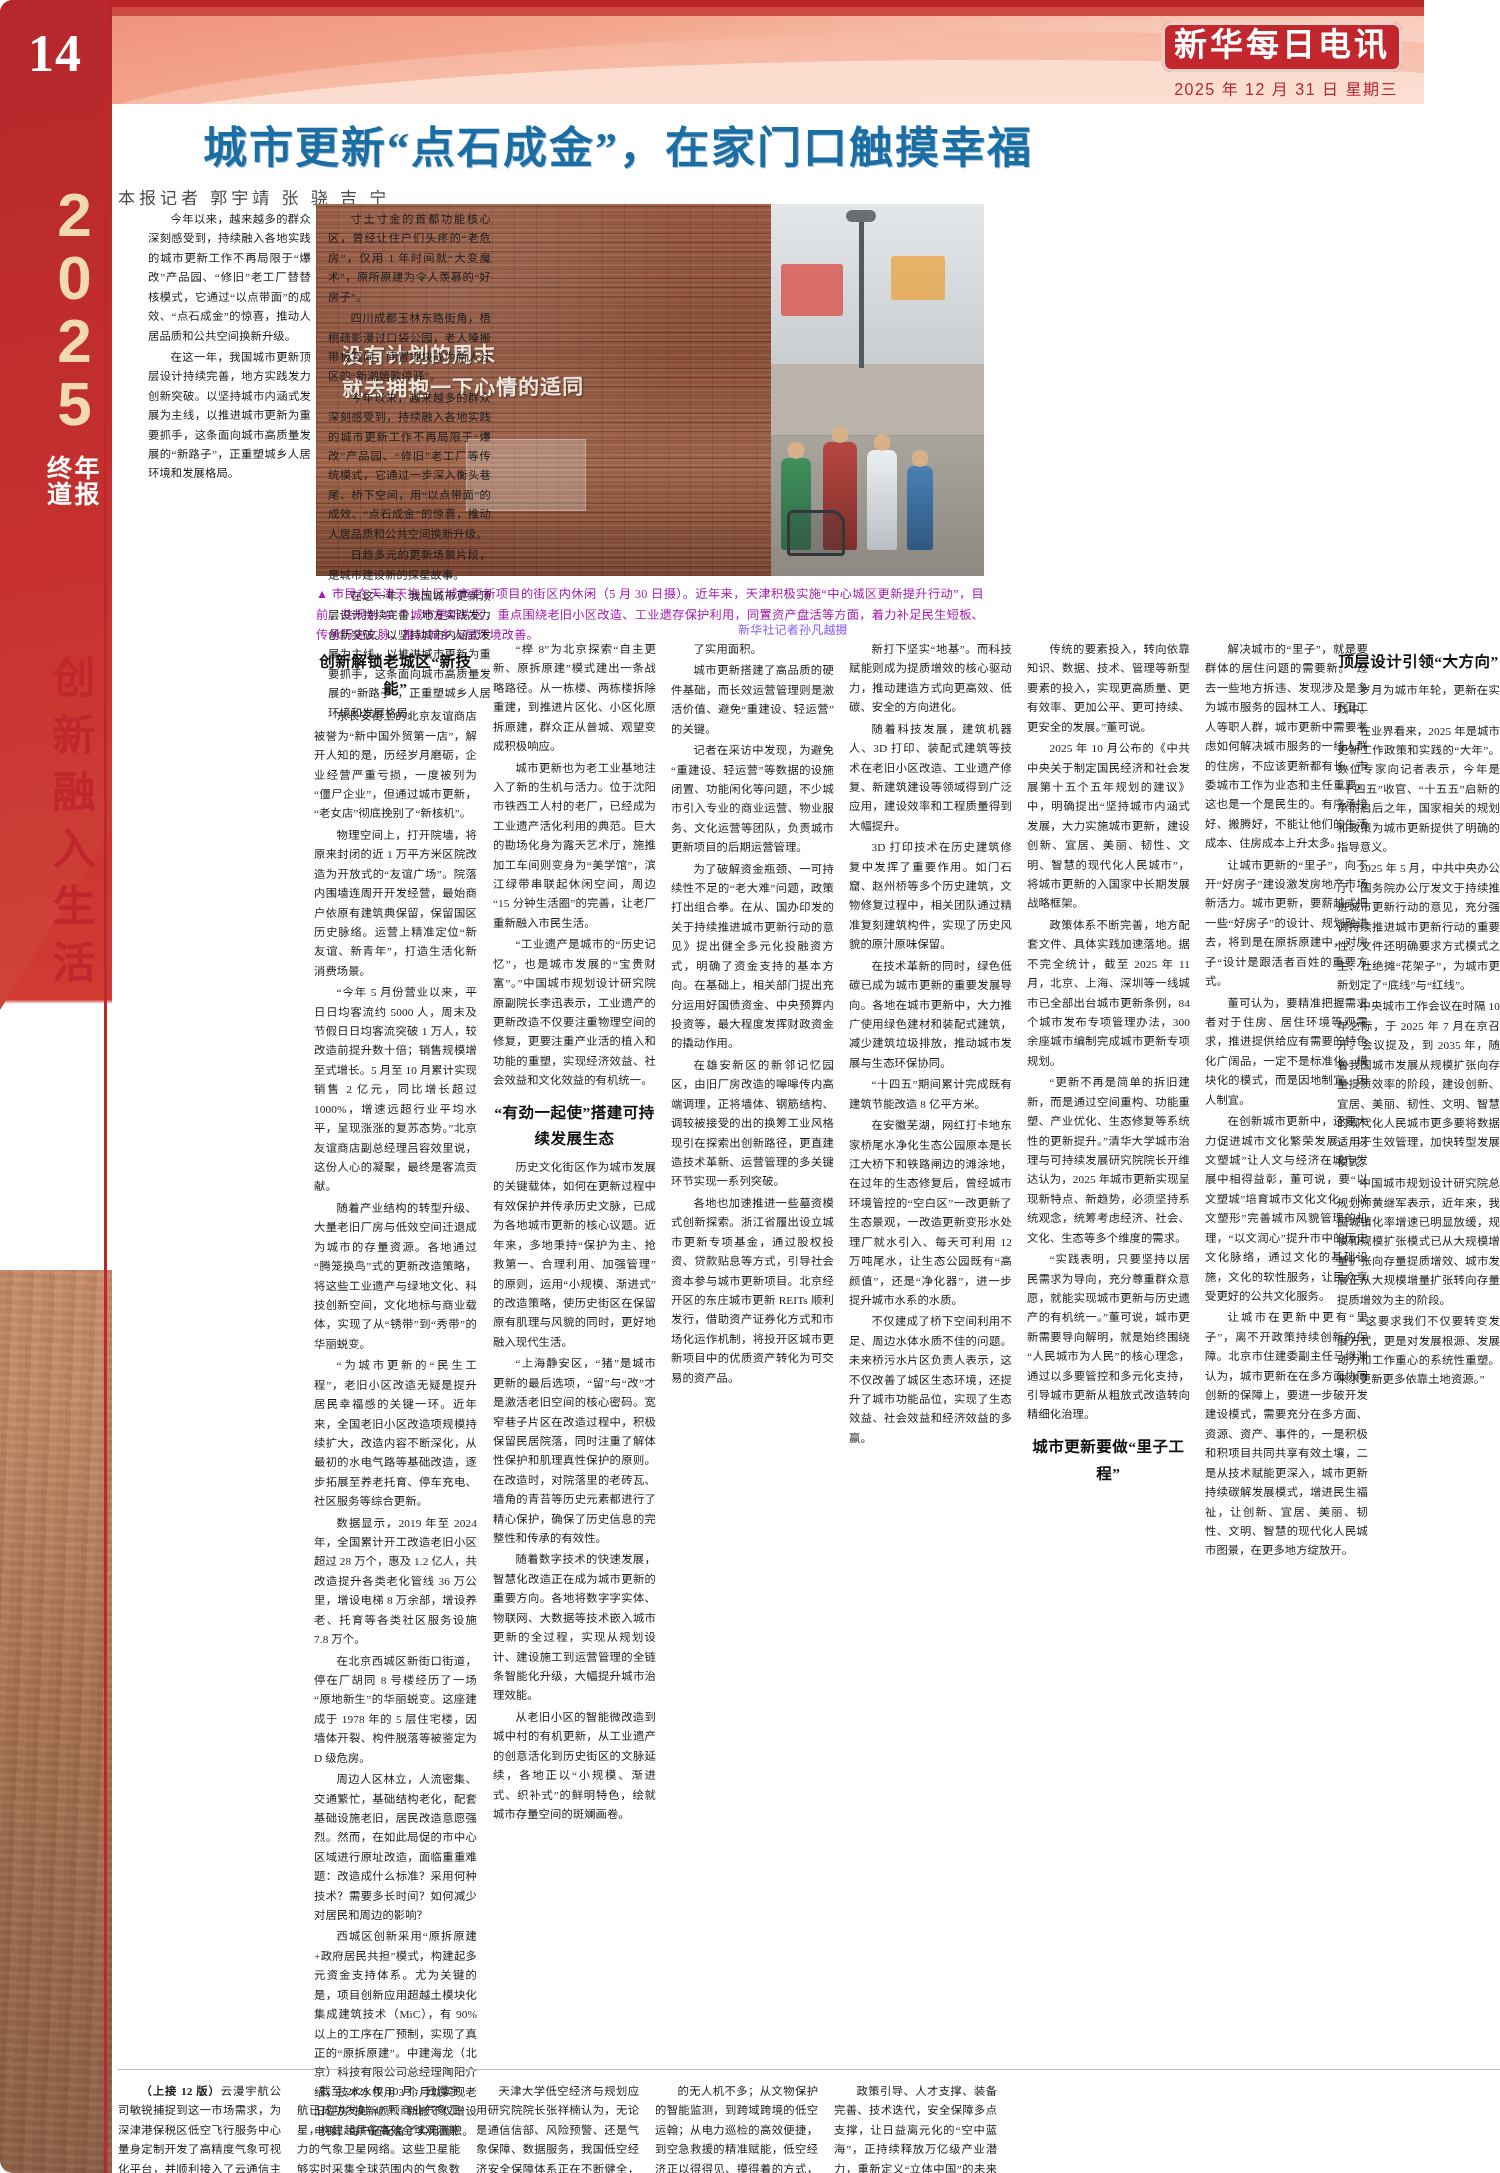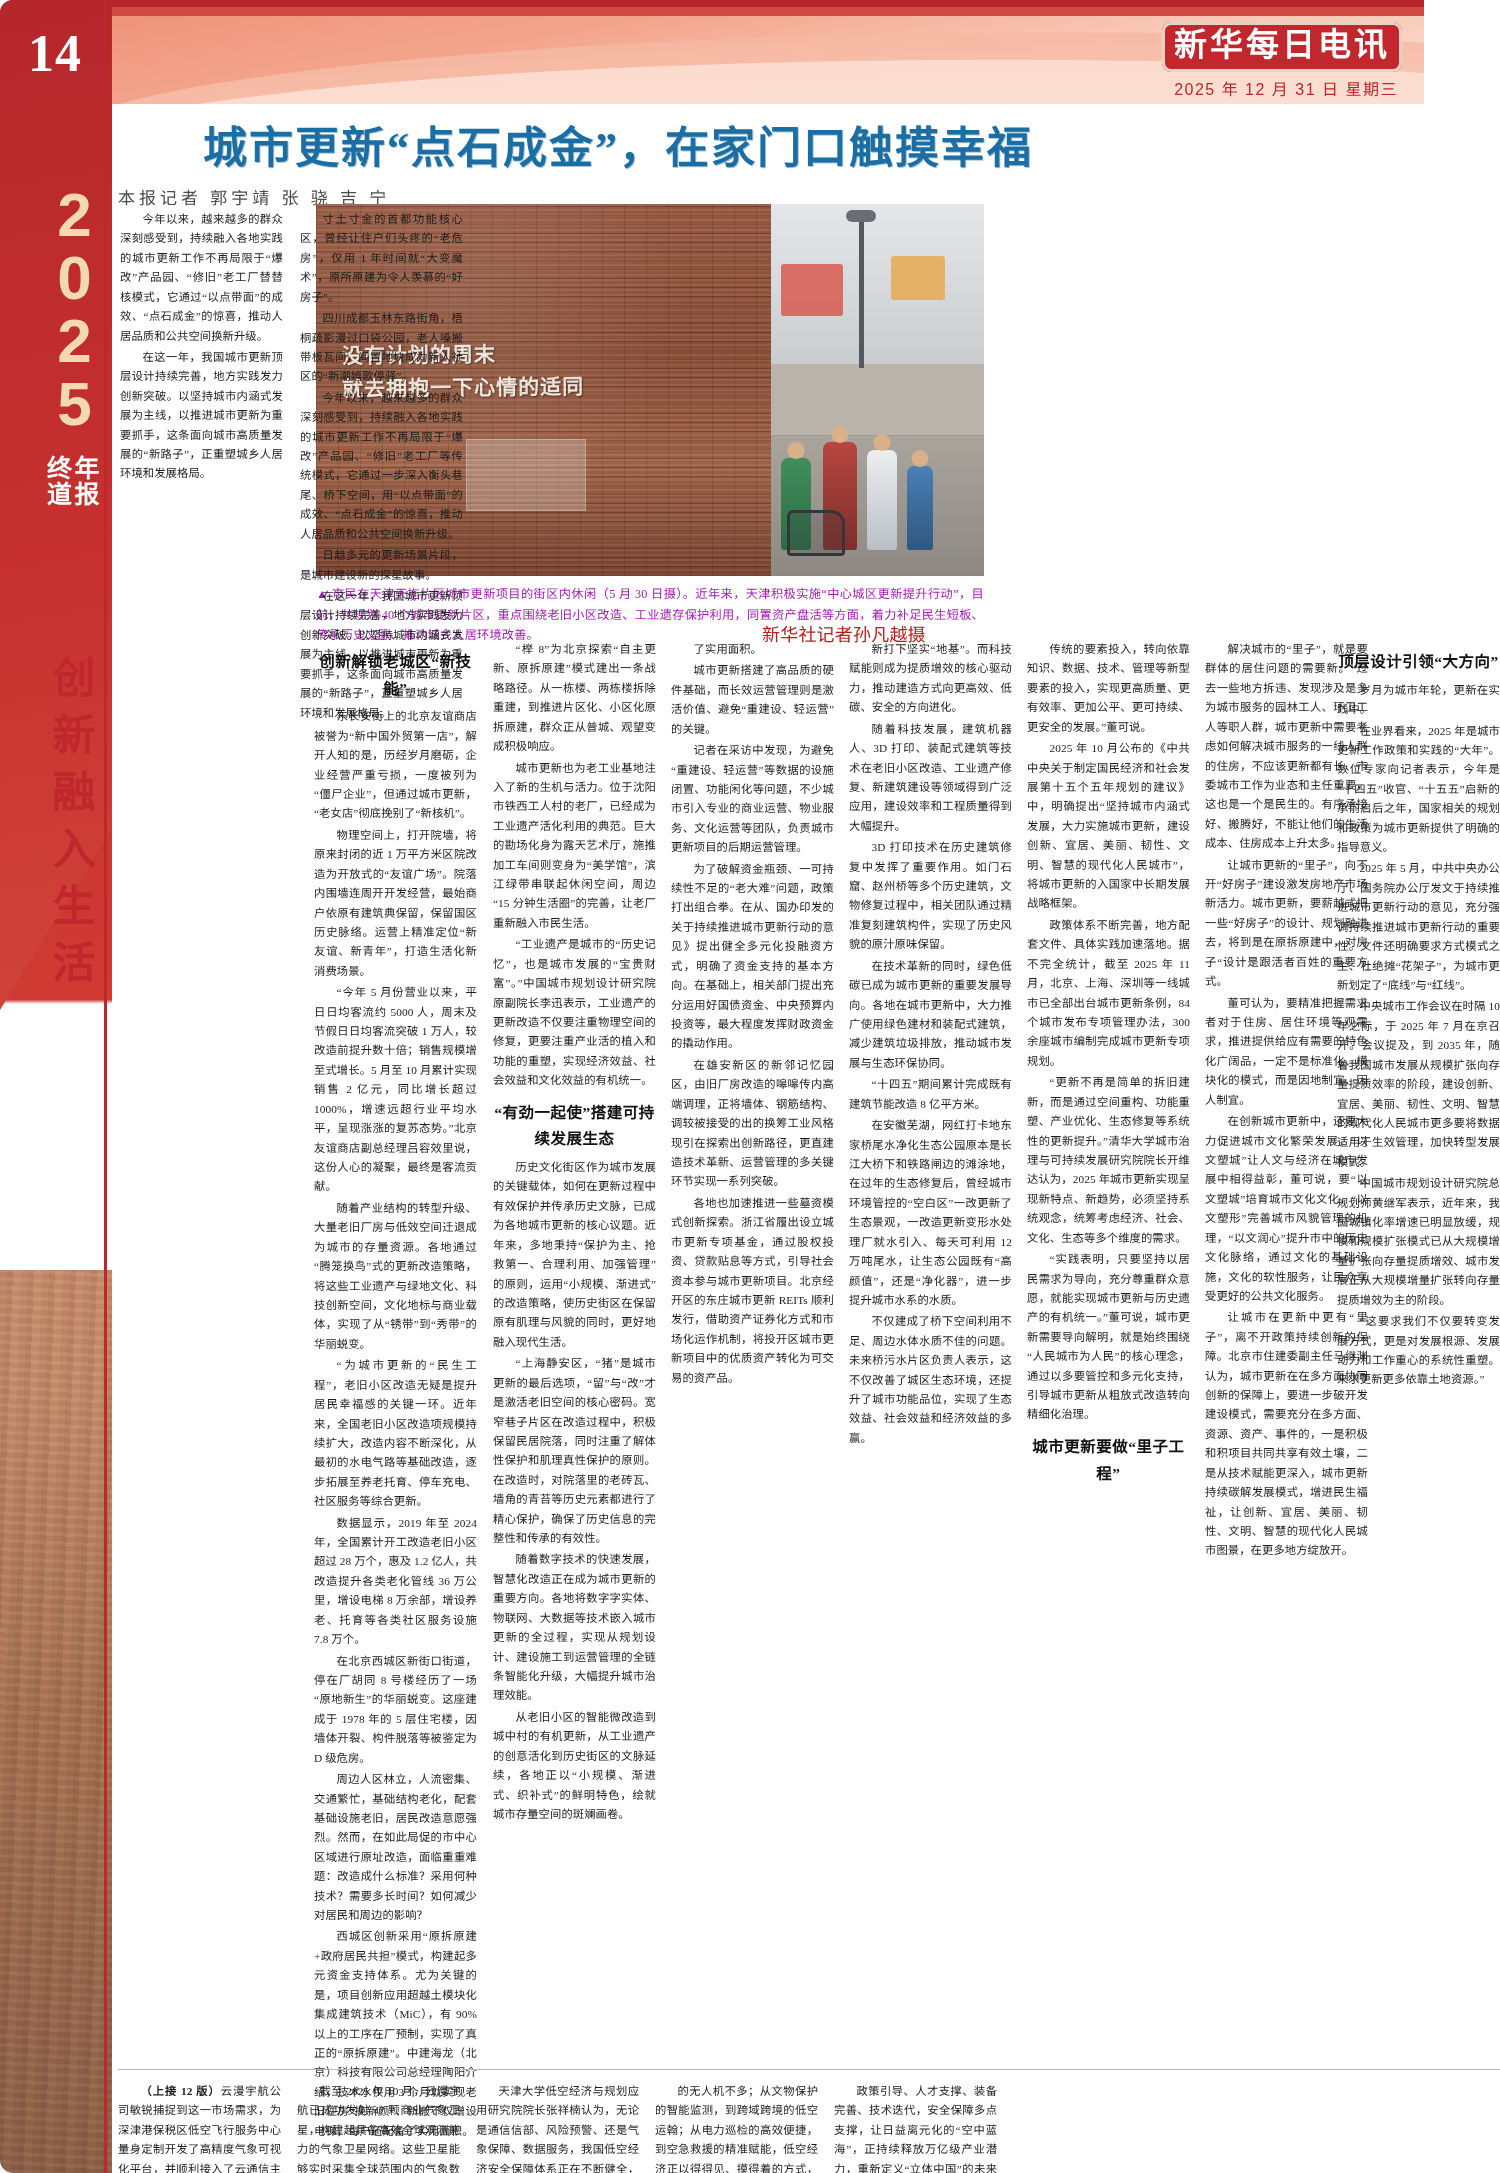--- a/index.html
+++ b/index.html
@@ -269,24 +269,24 @@
     position:absolute; left: 198px; top: 480px;
     width: 668px;
     font-family:"Liberation Serif", serif;
     font-size: 12.2px;
     color:#a21caf;
     line-height:1.68;
     text-align: justify;
     letter-spacing:.2px;
   }
   .credit {
-    position:absolute; left: 644px; top: 516px;
-    font-family:"Liberation Serif", serif;
-    font-size: 18px;
-    color:#b91c1c;
+    position:absolute; left: 620px; top: 516px;
+    font-family:"Liberation Serif", serif;
+    font-size: 12px;
+    color:#8b5cf6;
     letter-spacing:.2px;
   }
 
   
   .cols {
     position:absolute;
     left: 0; top: 536px;
     width: 1382px;
     height: 1420px;
   }
@@ -314,21 +314,21 @@
   }
   .c3{ left: 196px; top: 0px; width:163px; }
   .c4{ left: 375px; top: 0px; }
   .c5{ left: 553px; top: 0px; }
   .c6{ left: 731px; top: 0px; }
   .c7{ left: 909px; top: 0px; }
   .c8{ left: 1087px; top: 0px; }
   .c9{ left: 1219px; top: 0px; width:163px;}
 
   
-  .colA { position:absolute; top:-430px; width:163px; }
+  .colA { position:absolute; top:-430px; width:163px;margin-left:28px; }
   .colA1{ left: 2px; }
   .colA2{ left: 182px; }
 
   
   .bottom-rule {
     position:absolute; left:0; top: 1965px; width:1382px; height:1px;
     background:#b9b9b9;
   }
   .cont {
     position:absolute; left:0; top: 1978px; width:1382px;

